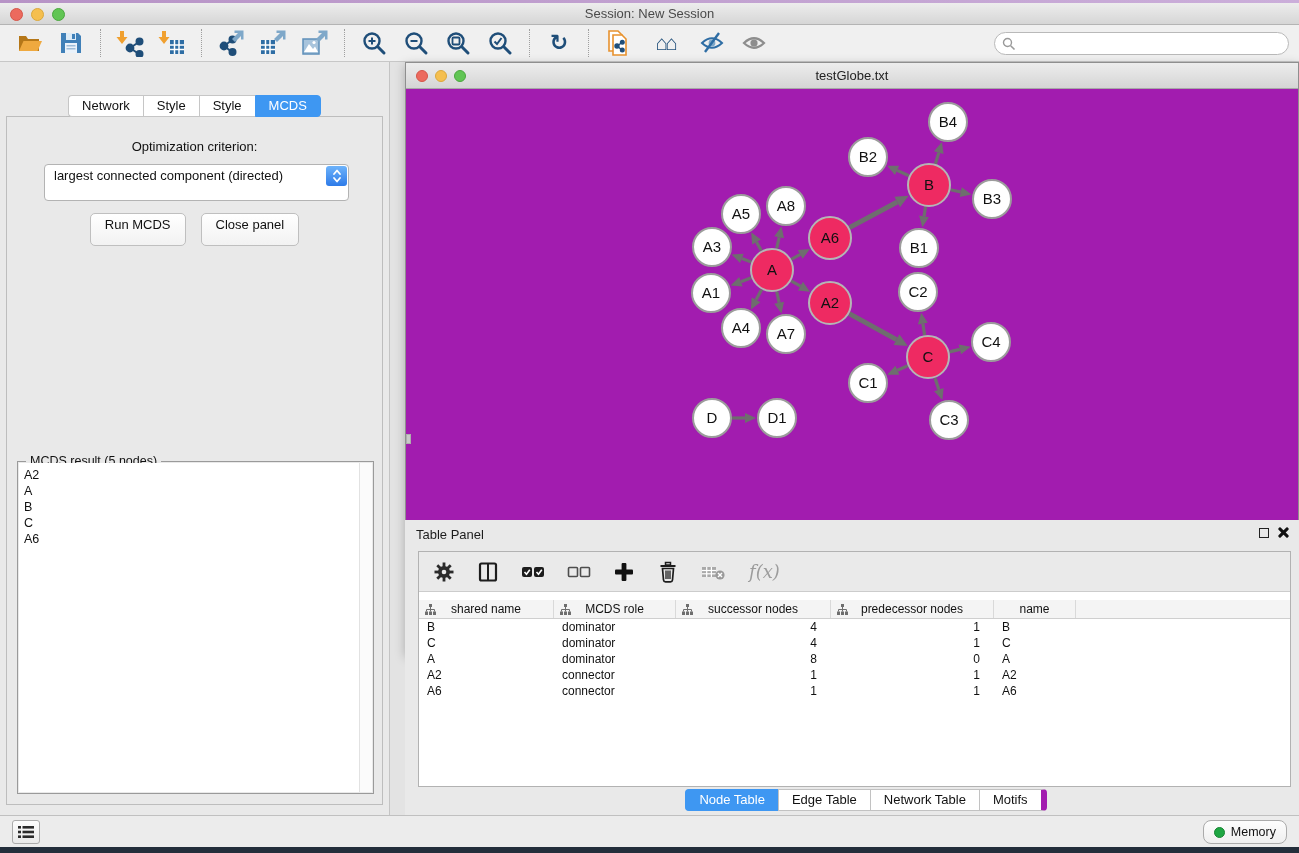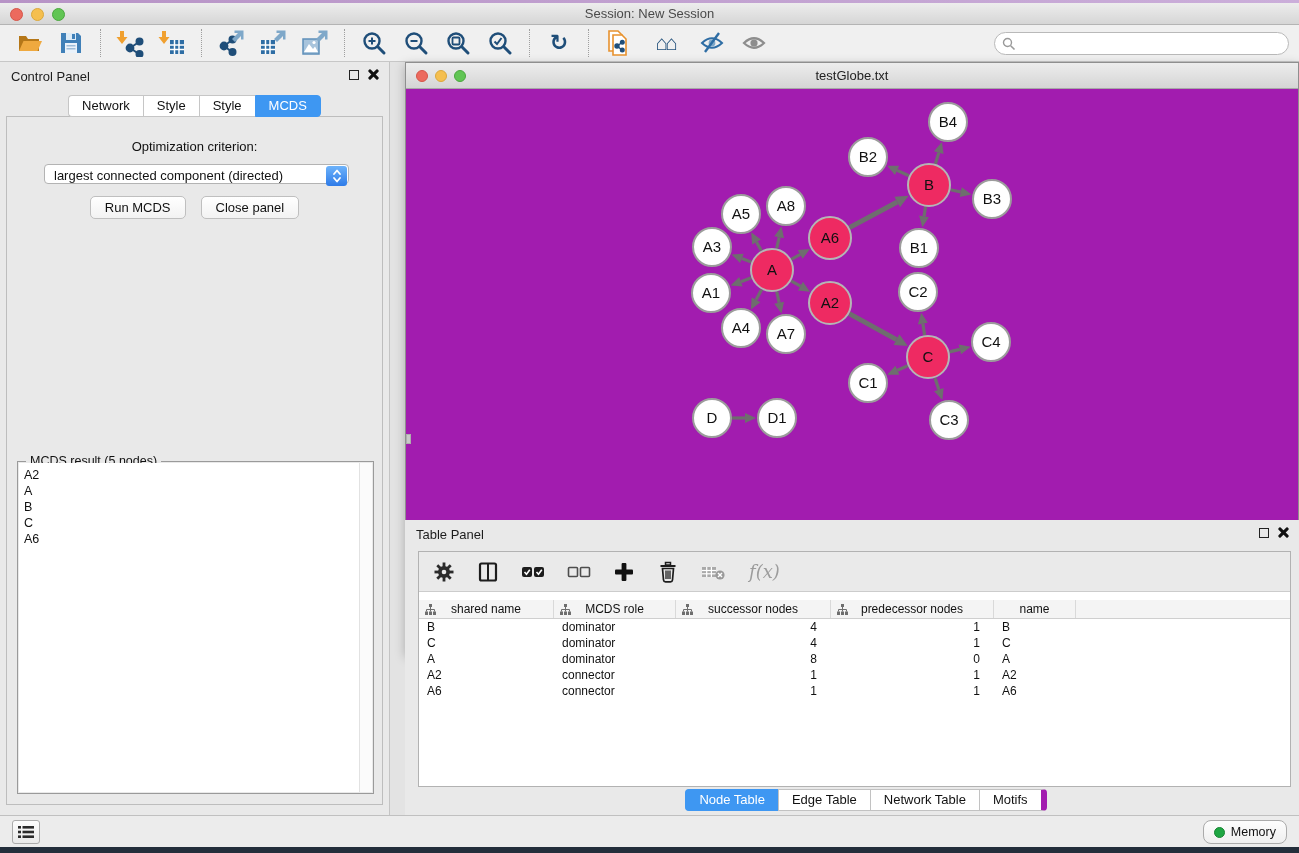--- a/index.html
+++ b/index.html
@@ -38,27 +38,27 @@
 
   .cp-tabs { position:absolute; left:0; right:0; top:33px; display:flex; justify-content:center; z-index:2; }
   .cp-tab { height:22px; line-height:20px; padding:0 13px; font-size:13px; color:#111; background:#fff;
     border:1px solid #c6c6c6; border-right:none; cursor:pointer; }
   .cp-tab:first-child { border-radius:4px 0 0 4px; }
   .cp-tab:last-child { border-right:1px solid #c6c6c6; border-radius:0 4px 4px 0; }
   .cp-tab.selected { background:#3e97f2; border-color:#3e97f2; color:#fff; }
 
   .cp-content { position:absolute; left:6px; right:6px; top:54px; bottom:10px; border:1px solid #bdbdbd; background:#e9e9e9; }
   .opt-label { margin-top:22px; text-align:center; font-size:13px; color:#111; }
-  .dropdown { position:relative; margin:10px 33px 0 37px; height:20px; background:#fff; border:1px solid #b3b3b3; border-radius:4px;
+  .dropdown { position:relative; margin:10px 33px 0 37px; height:37px; background:#fff; border:1px solid #b3b3b3; border-radius:4px;
     font-size:13px; color:#111; line-height:22px; padding-left:9px; cursor:pointer; }
   .dd-stepper { position:absolute; right:1px; top:1px; width:21px; height:20px; border-radius:3px;
     background:linear-gradient(#6db3fb,#2e7be8); display:flex; flex-direction:column; align-items:center; justify-content:center; }
   .dd-stepper svg { display:block; }
   .btn-row { display:flex; justify-content:center; gap:15px; margin-top:12px; }
-  .push-btn { height:23px; padding:0 14px; background:linear-gradient(#ffffff,#f2f2f2); border:1px solid #bfbfbf;
+  .push-btn { height:33px; padding:0 14px; background:linear-gradient(#ffffff,#f2f2f2); border:1px solid #bfbfbf;
     border-radius:5px; font-size:13px; color:#111; line-height:21px; cursor:pointer; }
 
   .result-box { position:absolute; left:10px; right:8px; top:344px; bottom:10px; border:1px solid #9a9a9a; }
   .result-legend { position:absolute; top:-8px; left:8px; background:#e9e9e9; padding:0 4px; font-size:12.5px; color:#111; }
   .result-list { position:absolute; inset:1px; background:#fff; font-size:12.5px; color:#111; line-height:16px; padding:4px 0 0 5px; overflow:hidden; }
   .result-track { position:absolute; top:1px; bottom:1px; right:1px; width:13px; background:#fbfbfb; border-left:1px solid #e2e2e2; }
 
   
   .net-window { position:absolute; left:405px; top:62px; width:894px; height:592px; background:#fff;
     border:1px solid #8f8f8f; box-shadow:0 3px 10px rgba(0,0,0,0.25); }
@@ -263,27 +263,20 @@
     <div class="search-wrap">
       <svg width="14" height="14" viewBox="0 0 14 14" fill="none" stroke="#999">
         <circle cx="5.5" cy="5.5" r="4" stroke-width="1.4"></circle>
           <line x1="8.7" y1="8.7" x2="12.5" y2="12.5" stroke-width="1.6"></line>
       </svg>
       <input style="border: none; outline: none; flex: 1 1 0%; height: 18px; font-size: 12px; background: transparent;" placeholder="">
     </div>
   </div>
 
   <div class="control-panel">
-    <div class="panel-header">
-      <div class="panel-title">Control Panel</div>
-      <div class="panel-btns">
-        <div class="float-box"></div>
-        <div class="close-x"></div>
-      </div>
-    </div>
     <div class="cp-tabs" id="cp-tabs">
         <div class="cp-tab">Network</div>
         <div class="cp-tab">Style</div>
         <div class="cp-tab">Style</div>
         <div class="cp-tab selected">MCDS</div>
       </div>
     <div class="cp-content">
       <div class="opt-label">Optimization criterion:</div>
       <div class="dropdown">
         <span>largest connected component (directed)</span>

